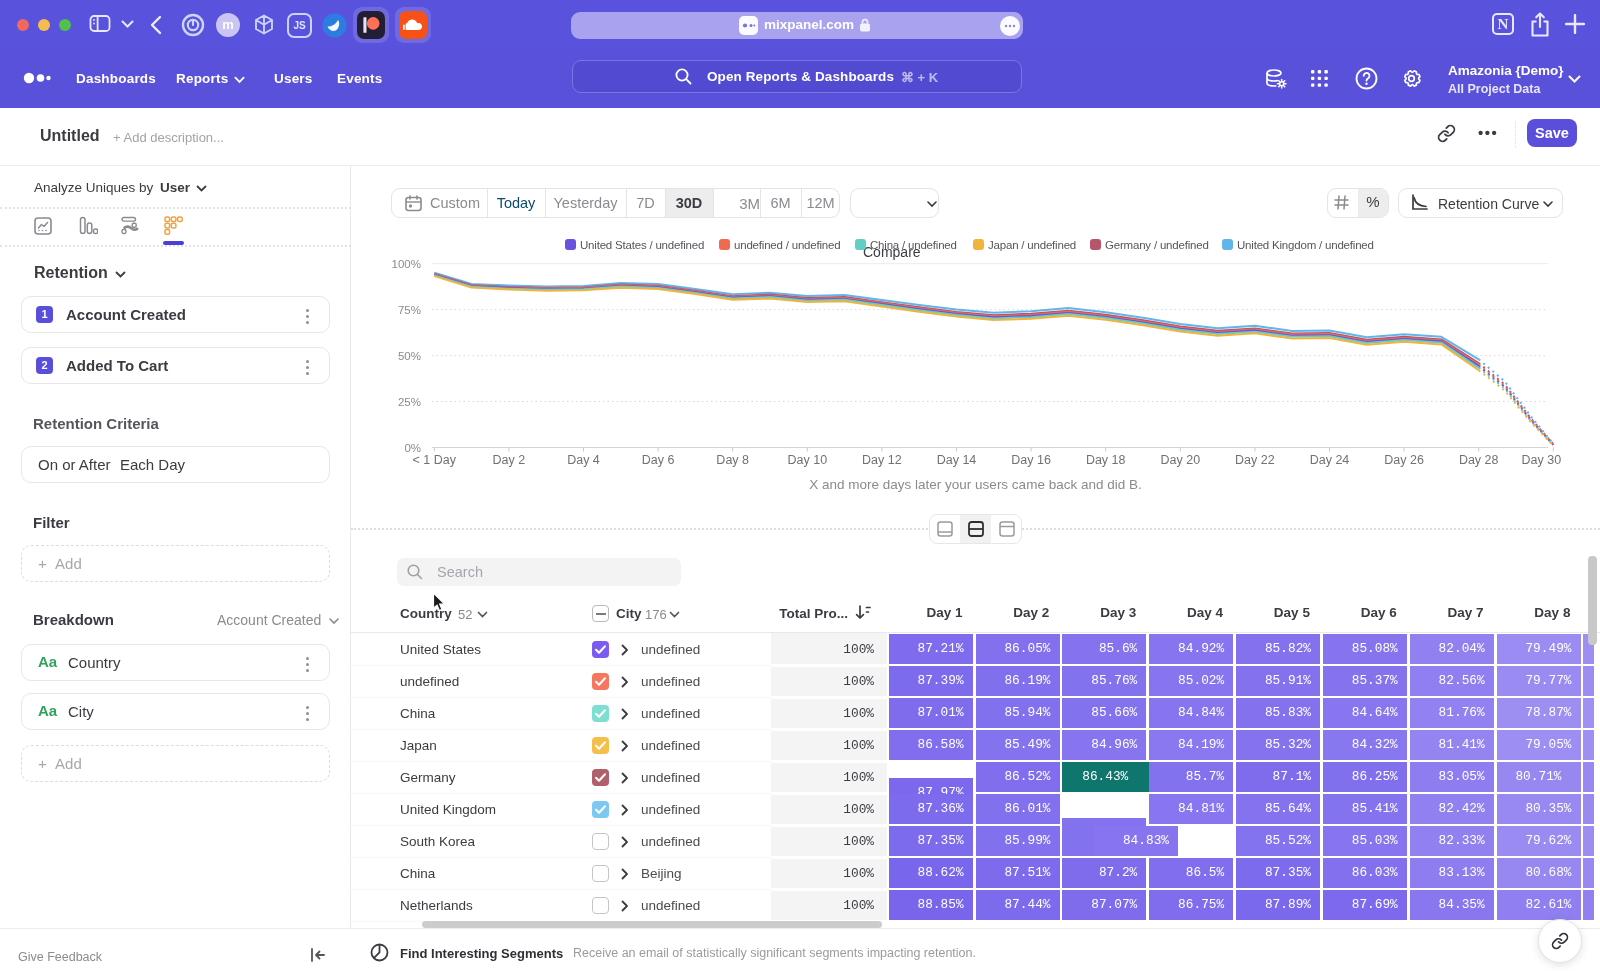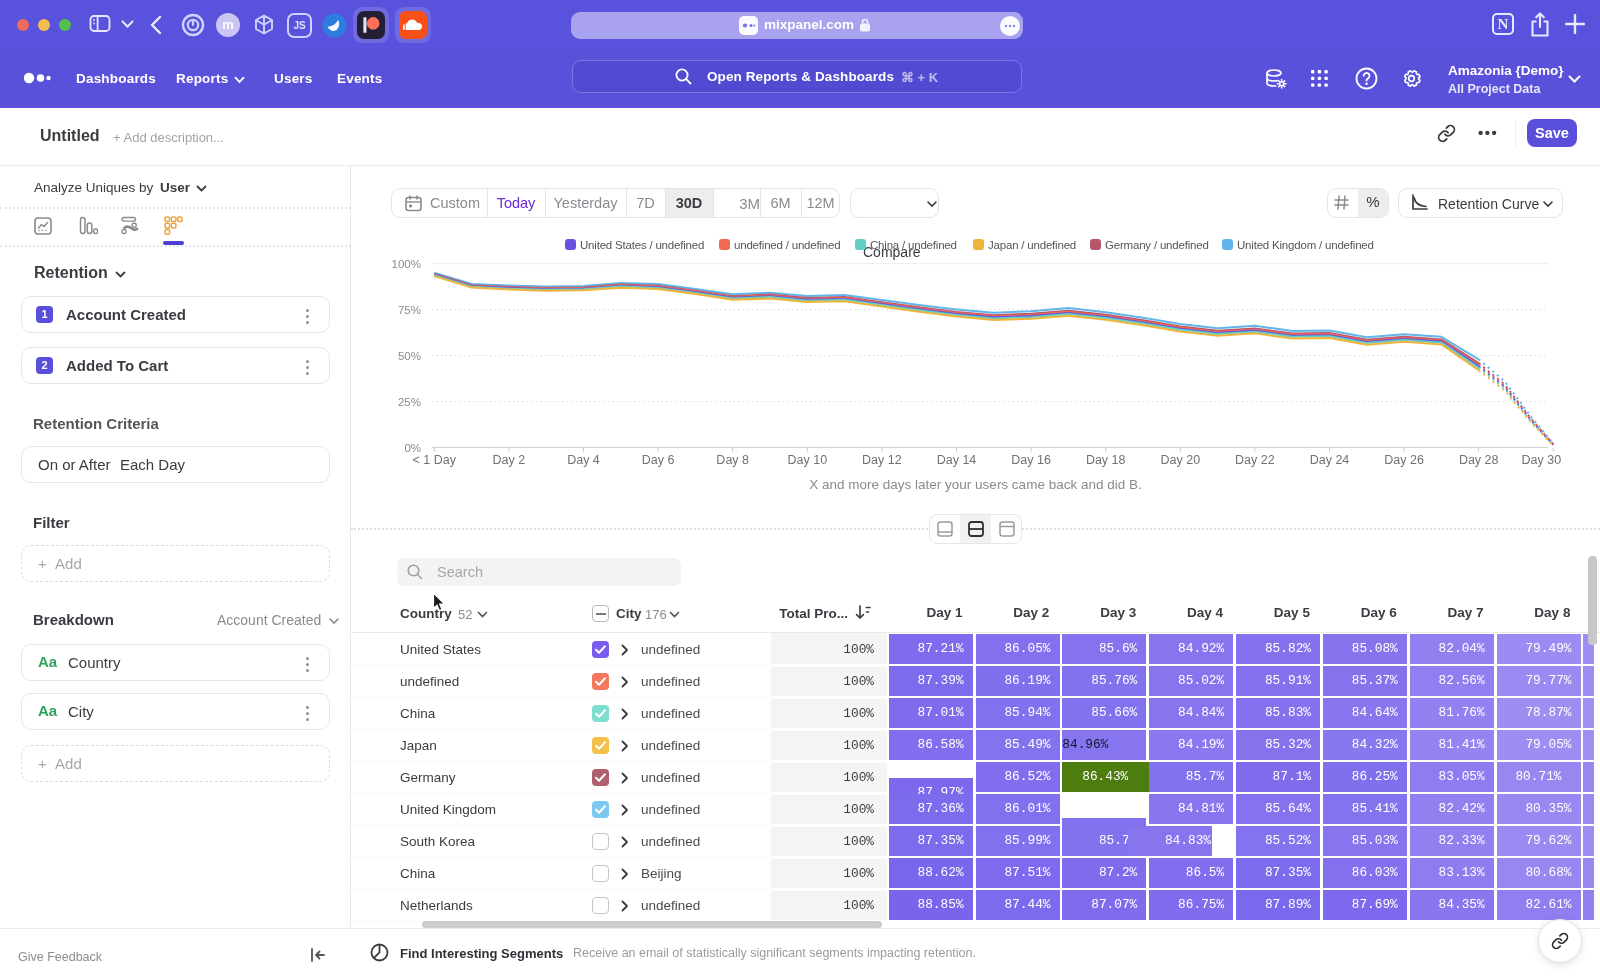--- a/index.html
+++ b/index.html
@@ -263,21 +263,21 @@
 <div class="seg" style="left:391px;top:188px;width:449px;height:30px;"></div>
 <svg class="abs" style="left:405px;top:195px;" width="17" height="17" viewBox="0 0 17 17">
     <rect x="1" y="2.5" width="15" height="13" rx="2.5" fill="none" stroke="#8a8b90" stroke-width="1.6"></rect>
     <line x1="1" y1="7" x2="16" y2="7" stroke="#8a8b90" stroke-width="1.4"></line>
     <line x1="5" y1="1" x2="5" y2="4" stroke="#8a8b90" stroke-width="1.6" stroke-linecap="round"></line>
     <line x1="12" y1="1" x2="12" y2="4" stroke="#8a8b90" stroke-width="1.6" stroke-linecap="round"></line>
     <rect x="4" y="9.5" width="3" height="3" rx="0.8" fill="#8a8b90"></rect>
   </svg>
 <div class="abs" style="left:430px;top:195px;font-size:14.5px;color:#8a8b90;">Custom</div>
 <div class="abs" style="left:487px;top:189px;height:28px;border-left:1px solid #e4e4e6;"></div>
-<div class="abs" style="left:487px;top:195px;width:58px;text-align:center;font-size:14.5px;color:#6d28d9;">Today</div>
+<div class="abs" style="left:487px;top:195px;width:58px;text-align:center;font-size:14.5px;color:#0c4a6e;">Today</div>
 <div class="abs" style="left:545px;top:189px;height:28px;border-left:1px solid #e4e4e6;"></div>
 <div class="abs" style="left:545px;top:195px;width:81px;text-align:center;font-size:14.5px;color:#8a8b90;">Yesterday</div>
 <div class="abs" style="left:626px;top:189px;height:28px;border-left:1px solid #e4e4e6;"></div>
 <div class="abs" style="left:626px;top:195px;width:39px;text-align:center;font-size:14.5px;color:#8a8b90;">7D</div>
 <div class="abs" style="left:665px;top:189px;width:48px;height:28px;background:#ededee;"></div>
 <div class="abs" style="left:665px;top:189px;height:28px;border-left:1px solid #e4e4e6;"></div>
 <div class="abs" style="left:665px;top:195px;width:48px;text-align:center;font-size:14.5px;color:#3b3c42;font-weight:700;">30D</div>
 <div class="abs" style="left:713px;top:189px;height:28px;border-left:1px solid #e4e4e6;"></div>
 <div class="abs" style="left:713px;top:195px;width:47px;text-align:right;font-size:15px;color:#8a8b90;">3M</div>
 <div class="abs" style="left:760px;top:189px;height:28px;border-left:1px solid #e4e4e6;"></div>
@@ -497,42 +497,42 @@
 <svg class="abs" style="left:592px;top:737.0px;" width="17" height="17" viewBox="0 0 17 17">
     <path d="M4 8.7l3 3 6-6.5" fill="none" stroke="#fff" stroke-width="2" stroke-linecap="round" stroke-linejoin="round"></path>
   </svg>
 <svg class="abs" style="left:621px;top:740.0px;" width="8" height="12" viewBox="0 0 8 12">
     <path d="M1.5 1.5L6 6l-4.5 4.5" fill="none" stroke="#3b3c42" stroke-width="1.8" stroke-linecap="round" stroke-linejoin="round"></path>
   </svg>
 <div class="abs" style="left:641px;top:737.5px;font-size:13.5px;color:#4a4b50;">undefined</div>
 <div class="abs mono" style="left:774px;top:737.5px;width:100px;text-align:right;font-size:12.8px;color:#3b3c42;">100%</div>
 <div class="abs mono" style="left:888.6px;top:730.0px;width:84px;height:29.5px;background:rgb(128,110,238);color:#fff;font-size:12.8px;text-align:right;line-height:29.5px;padding-right:9px;">86.58%</div>
 <div class="abs mono" style="left:975.5px;top:730.0px;width:84px;height:29.5px;background:rgb(132,115,238);color:#fff;font-size:12.8px;text-align:right;line-height:29.5px;padding-right:9px;">85.49%</div>
-<div class="abs mono" style="left:1062.3px;top:730.0px;width:84px;height:29.5px;background:rgb(134,117,239);color:#0f172a;font-size:12.8px;line-height:29.5px;padding-right:9px;">84.96%</div>
+<div class="abs mono" style="left:1062.3px;top:730.0px;width:84px;height:29.5px;background:rgb(134,117,239);color:#ffffff;font-size:12.8px;text-align:right;line-height:29.5px;padding-right:9px;">84.96%</div>
 <div class="abs mono" style="left:1149.2px;top:730.0px;width:84px;height:29.5px;background:rgb(137,120,239);color:#fff;font-size:12.8px;text-align:right;line-height:29.5px;padding-right:9px;">84.19%</div>
 <div class="abs mono" style="left:1236.0px;top:730.0px;width:84px;height:29.5px;background:rgb(133,115,238);color:#fff;font-size:12.8px;text-align:right;line-height:29.5px;padding-right:9px;">85.32%</div>
 <div class="abs mono" style="left:1322.8px;top:730.0px;width:84px;height:29.5px;background:rgb(136,120,239);color:#fff;font-size:12.8px;text-align:right;line-height:29.5px;padding-right:9px;">84.32%</div>
 <div class="abs mono" style="left:1409.7px;top:730.0px;width:84px;height:29.5px;background:rgb(147,132,241);color:#fff;font-size:12.8px;text-align:right;line-height:29.5px;padding-right:9px;">81.41%</div>
 <div class="abs mono" style="left:1496.5px;top:730.0px;width:84px;height:29.5px;background:rgb(156,142,242);color:#fff;font-size:12.8px;text-align:right;line-height:29.5px;padding-right:9px;">79.05%</div>
 <div class="abs" style="left:1583px;top:730.0px;width:11px;height:29.5px;background:rgb(158,144,243);"></div>
 <div class="abs" style="left:771px;top:792.0px;width:116px;height:2.5px;background:#fff;"></div>
 <div class="abs" style="left:351px;top:792.5px;width:420px;border-top:1px solid #f7f7f8;"></div>
 <div class="abs" style="left:400px;top:769.5px;font-size:13.5px;color:#3b3c42;">Germany</div>
 <div class="abs" style="left:592px;top:769.0px;width:17px;height:17px;border-radius:4px;background:#b05f6d;"></div>
 <svg class="abs" style="left:592px;top:769.0px;" width="17" height="17" viewBox="0 0 17 17">
     <path d="M4 8.7l3 3 6-6.5" fill="none" stroke="#fff" stroke-width="2" stroke-linecap="round" stroke-linejoin="round"></path>
   </svg>
 <svg class="abs" style="left:621px;top:772.0px;" width="8" height="12" viewBox="0 0 8 12">
     <path d="M1.5 1.5L6 6l-4.5 4.5" fill="none" stroke="#3b3c42" stroke-width="1.8" stroke-linecap="round" stroke-linejoin="round"></path>
   </svg>
 <div class="abs" style="left:641px;top:769.5px;font-size:13.5px;color:#4a4b50;">undefined</div>
 <div class="abs mono" style="left:774px;top:769.5px;width:100px;text-align:right;font-size:12.8px;color:#3b3c42;">100%</div>
 <div class="abs mono" style="left:888.6px;top:778px;width:84px;height:29.5px;background:rgb(123,104,237);color:#fff;font-size:12.8px;text-align:right;line-height:29.5px;padding-right:9px;">87.97%</div>
 <div class="abs mono" style="left:975.5px;top:762.0px;width:84px;height:29.5px;background:rgb(128,110,238);color:#fff;font-size:12.8px;text-align:right;line-height:29.5px;padding-right:9px;">86.52%</div>
-<div class="abs mono" style="left:1062.3px;top:762.0px;width:88px;height:29.5px;background:#4d7c0f;color:#fff;font-size:12.8px;text-align:right;line-height:29.5px;padding-right:22px;">86.43%</div>
+<div class="abs mono" style="left:1062.3px;top:762.0px;width:88px;height:29.5px;background:#0f766e;color:#fff;font-size:12.8px;text-align:right;line-height:29.5px;padding-right:22px;">86.43%</div>
 <div class="abs mono" style="left:1149.2px;top:762.0px;width:84px;height:29.5px;background:rgb(131,114,238);color:#fff;font-size:12.8px;text-align:right;line-height:29.5px;padding-right:9px;">85.7%</div>
 <div class="abs mono" style="left:1236.0px;top:762.0px;width:84px;height:29.5px;background:rgb(126,108,237);color:#fff;font-size:12.8px;text-align:right;line-height:29.5px;padding-right:9px;">87.1%</div>
 <div class="abs mono" style="left:1322.8px;top:762.0px;width:84px;height:29.5px;background:rgb(129,112,238);color:#fff;font-size:12.8px;text-align:right;line-height:29.5px;padding-right:9px;">86.25%</div>
 <div class="abs mono" style="left:1409.7px;top:762.0px;width:84px;height:29.5px;background:rgb(141,125,240);color:#fff;font-size:12.8px;text-align:right;line-height:29.5px;padding-right:9px;">83.05%</div>
 <div class="abs mono" style="left:1496.5px;top:762.0px;width:84px;height:29.5px;background:rgb(150,135,241);color:#fff;font-size:12.8px;text-align:right;line-height:29.5px;padding-right:19px;">80.71%</div>
 <div class="abs" style="left:1583px;top:762.0px;width:11px;height:29.5px;background:rgb(152,137,242);"></div>
 <div class="abs" style="left:771px;top:824.0px;width:116px;height:2.5px;background:#fff;"></div>
 <div class="abs" style="left:351px;top:824.5px;width:420px;border-top:1px solid #f7f7f8;"></div>
 <div class="abs" style="left:400px;top:801.5px;font-size:13.5px;color:#3b3c42;">United Kingdom</div>
 <div class="abs" style="left:592px;top:801.0px;width:17px;height:17px;border-radius:4px;background:#7cc8f0;"></div>
@@ -558,21 +558,21 @@
 <div class="abs" style="left:400px;top:833.5px;font-size:13.5px;color:#3b3c42;">South Korea</div>
 <div class="abs" style="left:592px;top:833.0px;width:17px;height:17px;border:1.5px solid #c4c5c9;border-radius:4px;background:#fff;"></div>
 <svg class="abs" style="left:621px;top:836.0px;" width="8" height="12" viewBox="0 0 8 12">
     <path d="M1.5 1.5L6 6l-4.5 4.5" fill="none" stroke="#3b3c42" stroke-width="1.8" stroke-linecap="round" stroke-linejoin="round"></path>
   </svg>
 <div class="abs" style="left:641px;top:833.5px;font-size:13.5px;color:#4a4b50;">undefined</div>
 <div class="abs mono" style="left:774px;top:833.5px;width:100px;text-align:right;font-size:12.8px;color:#3b3c42;">100%</div>
 <div class="abs mono" style="left:888.6px;top:826.0px;width:84px;height:29.5px;background:rgb(125,107,237);color:#fff;font-size:12.8px;text-align:right;line-height:29.5px;padding-right:9px;">87.35%</div>
 <div class="abs mono" style="left:975.5px;top:826.0px;width:84px;height:29.5px;background:rgb(130,113,238);color:#fff;font-size:12.8px;text-align:right;line-height:29.5px;padding-right:9px;">85.99%</div>
 <div class="abs mono" style="left:1062.3px;top:826.0px;width:84px;height:29.5px;background:rgb(131,114,238);color:#fff;font-size:12.8px;text-align:right;line-height:29.5px;padding-right:9px;">85.7%</div>
-<div class="abs mono" style="left:1128px;top:826.0px;width:84px;height:29.5px;background:rgb(135,117,239);color:#fff;font-size:12.8px;text-align:right;line-height:29.5px;padding-right:1px;">84.83%</div>
+<div class="abs mono" style="left:1094px;top:826.0px;width:84px;height:29.5px;background:rgb(135,117,239);color:#fff;font-size:12.8px;text-align:right;line-height:29.5px;padding-right:9px;">84.83%</div>
 <div class="abs mono" style="left:1236.0px;top:826.0px;width:84px;height:29.5px;background:rgb(132,115,238);color:#fff;font-size:12.8px;text-align:right;line-height:29.5px;padding-right:9px;">85.52%</div>
 <div class="abs mono" style="left:1322.8px;top:826.0px;width:84px;height:29.5px;background:rgb(134,117,239);color:#fff;font-size:12.8px;text-align:right;line-height:29.5px;padding-right:9px;">85.03%</div>
 <div class="abs mono" style="left:1409.7px;top:826.0px;width:84px;height:29.5px;background:rgb(144,128,240);color:#fff;font-size:12.8px;text-align:right;line-height:29.5px;padding-right:9px;">82.33%</div>
 <div class="abs mono" style="left:1496.5px;top:826.0px;width:84px;height:29.5px;background:rgb(154,139,242);color:#fff;font-size:12.8px;text-align:right;line-height:29.5px;padding-right:9px;">79.62%</div>
 <div class="abs" style="left:1583px;top:826.0px;width:11px;height:29.5px;background:rgb(156,141,242);"></div>
 <div class="abs" style="left:771px;top:888.0px;width:116px;height:2.5px;background:#fff;"></div>
 <div class="abs" style="left:351px;top:888.5px;width:420px;border-top:1px solid #f7f7f8;"></div>
 <div class="abs" style="left:400px;top:865.5px;font-size:13.5px;color:#3b3c42;">China</div>
 <div class="abs" style="left:592px;top:865.0px;width:17px;height:17px;border:1.5px solid #c4c5c9;border-radius:4px;background:#fff;"></div>
 <svg class="abs" style="left:621px;top:868.0px;" width="8" height="12" viewBox="0 0 8 12">

